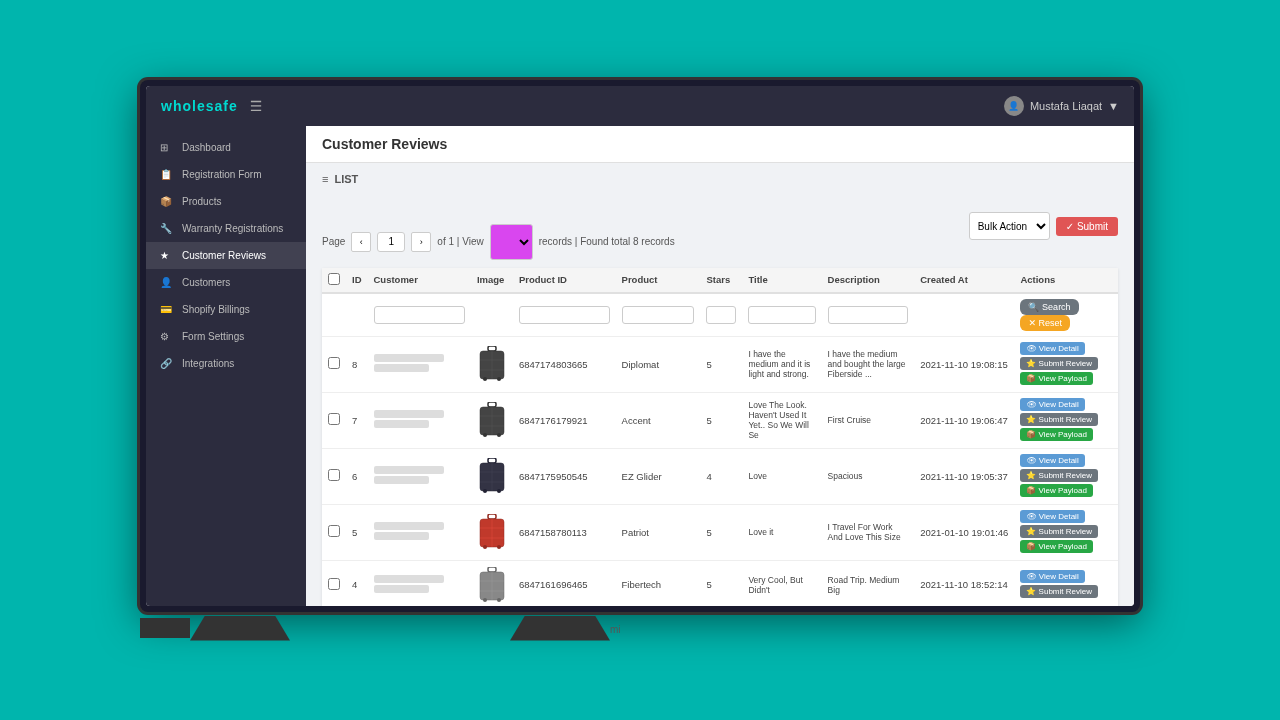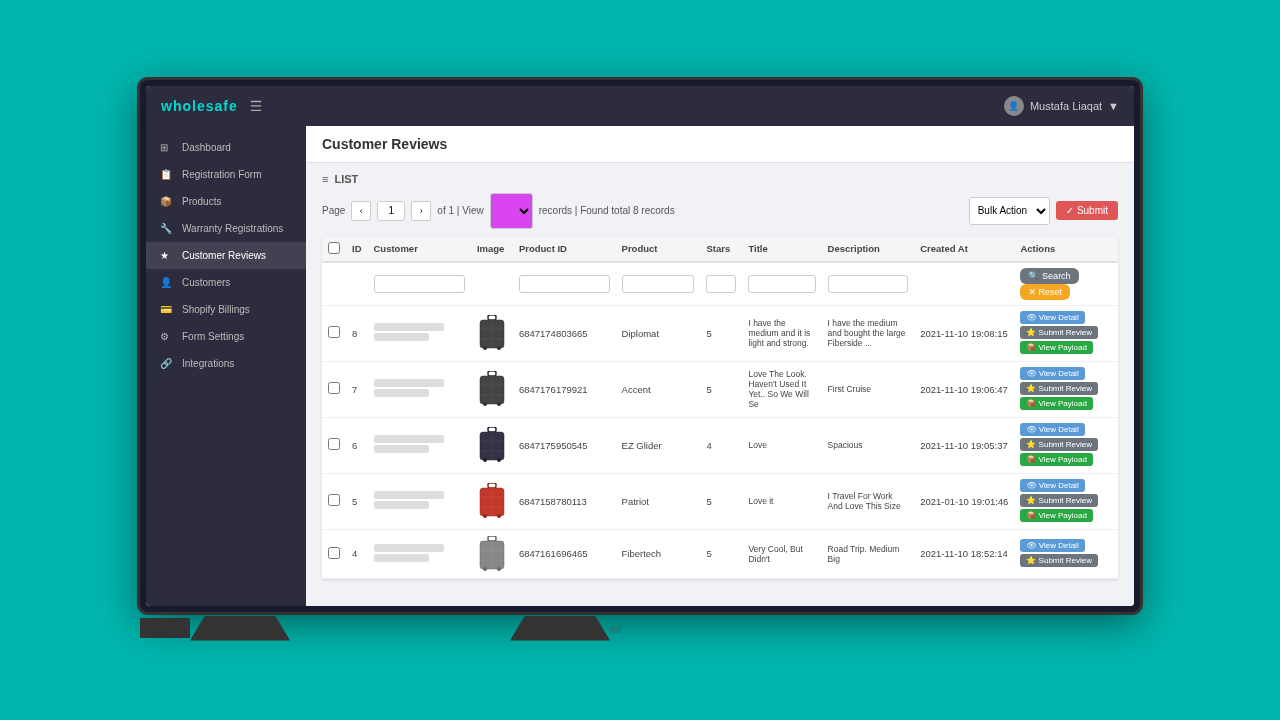--- a/index.html
+++ b/index.html
@@ -147,20 +147,21 @@
       align-items: center;
       justify-content: space-between;
       margin-bottom: 8px;
     }
     .toolbar-left {
       display: flex;
       align-items: center;
       gap: 6px;
       font-size: 10px;
       color: #555;
+      margin-top: 31px;
     }
     .page-input {
       width: 28px;
       height: 20px;
       border: 1px solid #ccc;
       border-radius: 3px;
       text-align: center;
       font-size: 10px;
       padding: 0 2px;
     }

